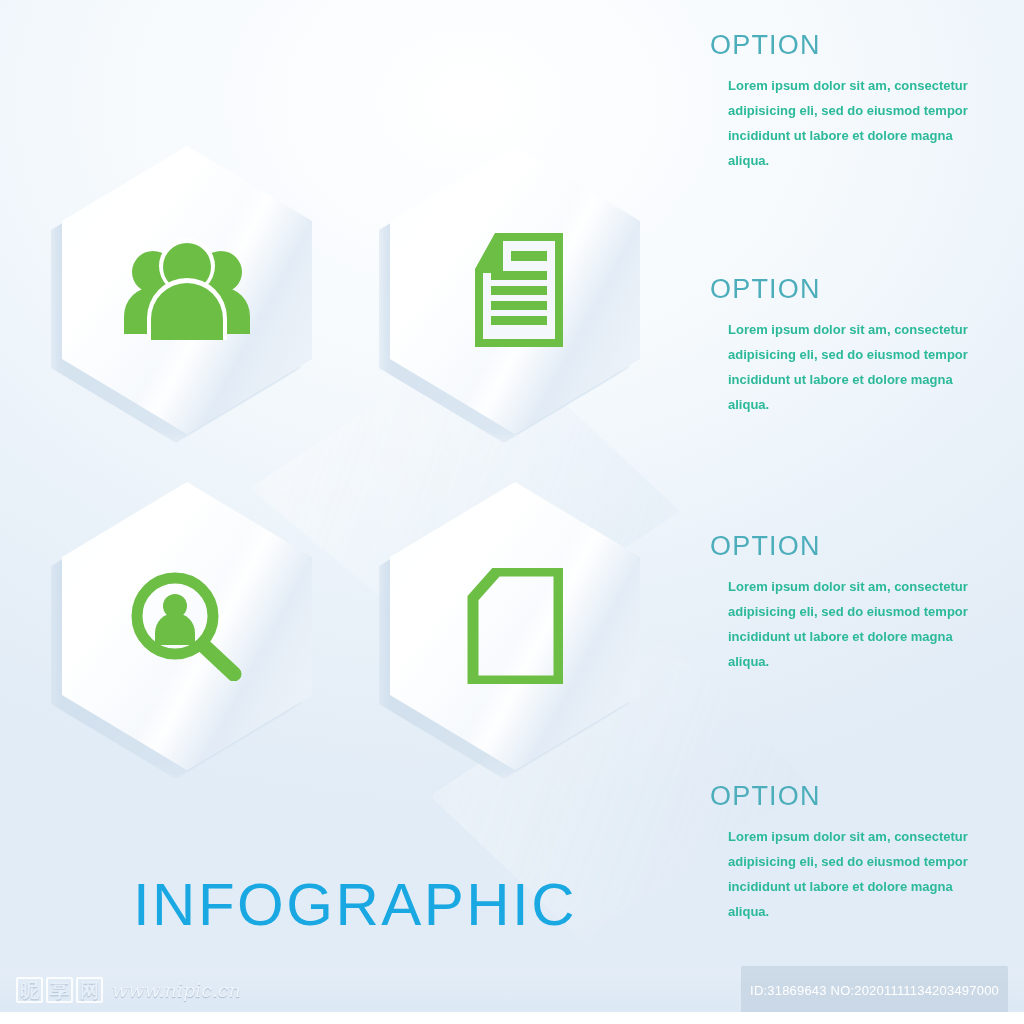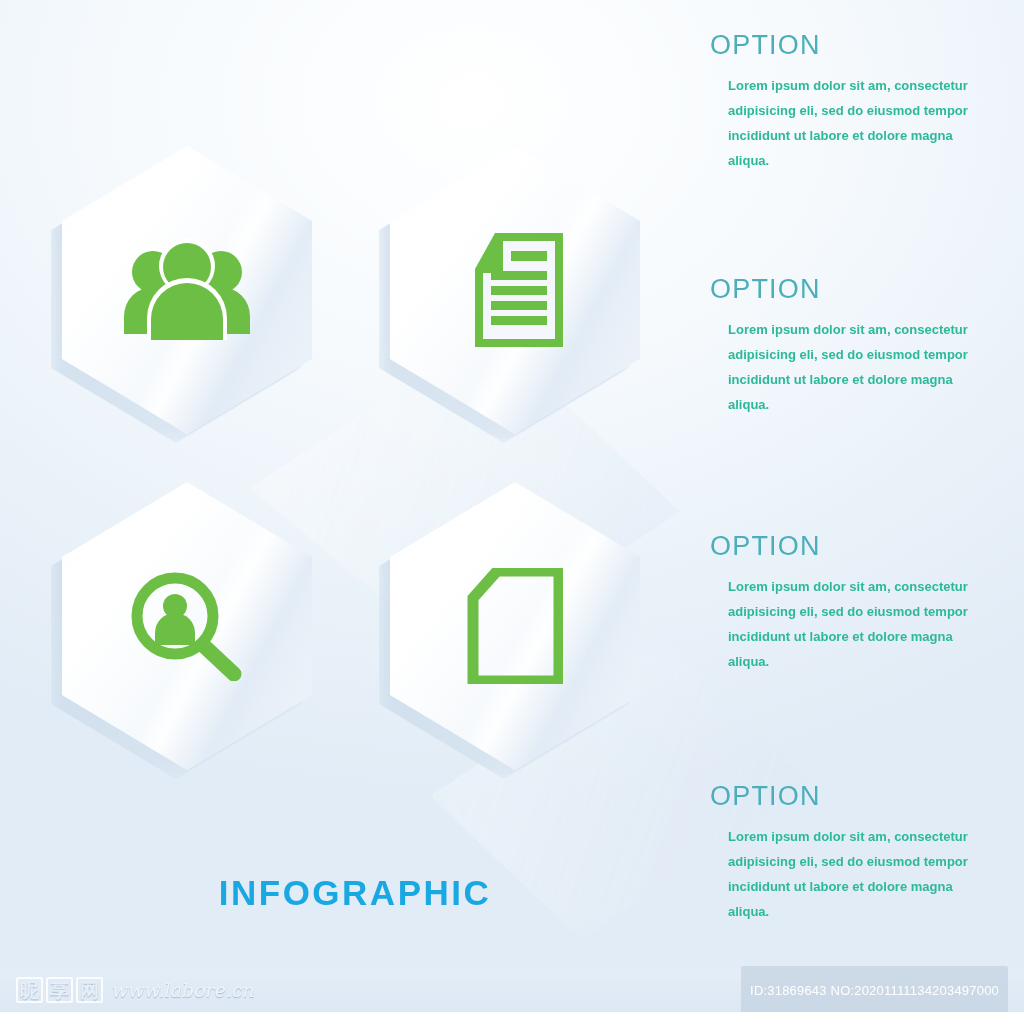--- a/index.html
+++ b/index.html
@@ -124,23 +124,23 @@
     position: absolute;
     left: 0;
     top: 876px;
     width: 690px;
     text-align: center;
     color: #1aa8e2;
     line-height: .96;
   }
   .headline .l1 {
     display: block;
-    font-size: 35px;
+    font-size: 60px;
     letter-spacing: 2.5px;
-    font-weight: 700;
+    font-weight: 400;
     padding-left: 20px;
   }
   .headline .l2 {
     display: block;
     font-size: 44px;
     letter-spacing: .5px;
     font-weight: 400;
   }
 
   
@@ -304,18 +304,18 @@
     <span class="l1">INFOGRAPHIC</span>
   </div>
 
   <div class="footer">
     <div class="wm-left">
       <div class="wm-logo">
         <span>昵</span>
         <span>享</span>
         <span>网</span>
       </div>
-      <div class="wm-url">www.labore.cn</div>
+      <div class="wm-url">www.nipic.cn</div>
     </div>
     <div class="wm-id">ID:31869643 NO:20201111134203497000</div>
   </div>
 
 </div>
 
 </body></html>

